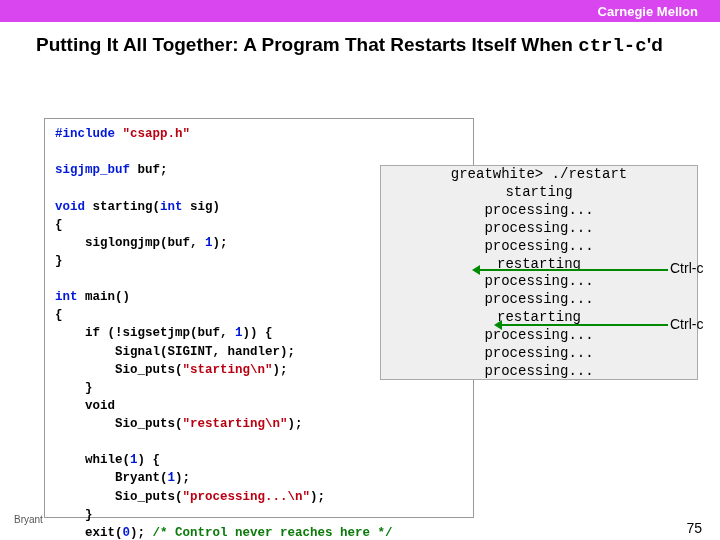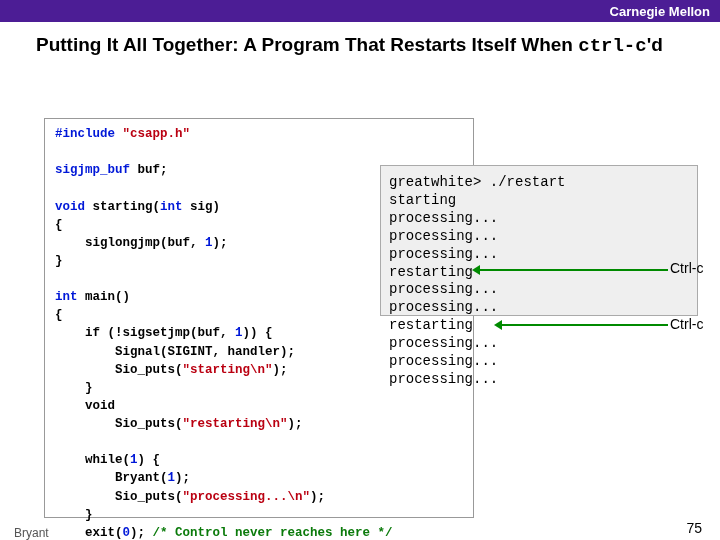--- a/index.html
+++ b/index.html
@@ -5,25 +5,25 @@
   * { margin: 0; padding: 0; box-sizing: border-box; }
   body {
     width: 720px;
     height: 540px;
     background: #fff;
     font-family: Arial, Helvetica, sans-serif;
     position: relative;
     overflow: hidden;
   }
   .topbar {
-    background: #4c1d95;
+    background: #d946ef;
     height: 22px;
     width: 100%;
     text-align: right;
-    padding-right: 10px;
+    padding-right: 22px;
     line-height: 22px;
   }
   .topbar span {
     color: #fff;
     font-weight: bold;
     font-size: 13px;
   }
   .title {
     font-size: 19px;
     font-weight: bold;
@@ -64,24 +64,25 @@
     font-size: 13px;
     color: #000;
     font-weight: bold;
     margin-top: 44px;
   }
   .outputbox {
     position: absolute;
     left: 380px;
     top: 165px;
     width: 318px;
-    height: 151px;
+    height: 215px;
     background: #efefef;
     border: 1px solid #aaa;
-    padding: 8px 8px;
+    padding: 0 8px;
+    text-align: center;
   }
   .output {
     font-family: "Courier New", monospace;
     font-size: 14px;
     line-height: 1.28;
     white-space: pre;
     color: #000;
   }
   .ctrlc {
     position: absolute;
@@ -100,22 +101,22 @@
     position: absolute;
     left: -6px;
     top: -4px;
     border-right: 8px solid #008a00;
     border-top: 5px solid transparent;
     border-bottom: 5px solid transparent;
   }
   .footer-left {
     position: absolute;
     left: 2px;
-    bottom: 0;
-    font-size: 12px;
+    bottom: 15px;
+    font-size: 10px;
     color: #555;
     padding-left: 12px;
   }
   .footer-right {
     position: absolute;
     right: 18px;
     bottom: 4px;
     font-size: 14px;
     color: #000;
   }

